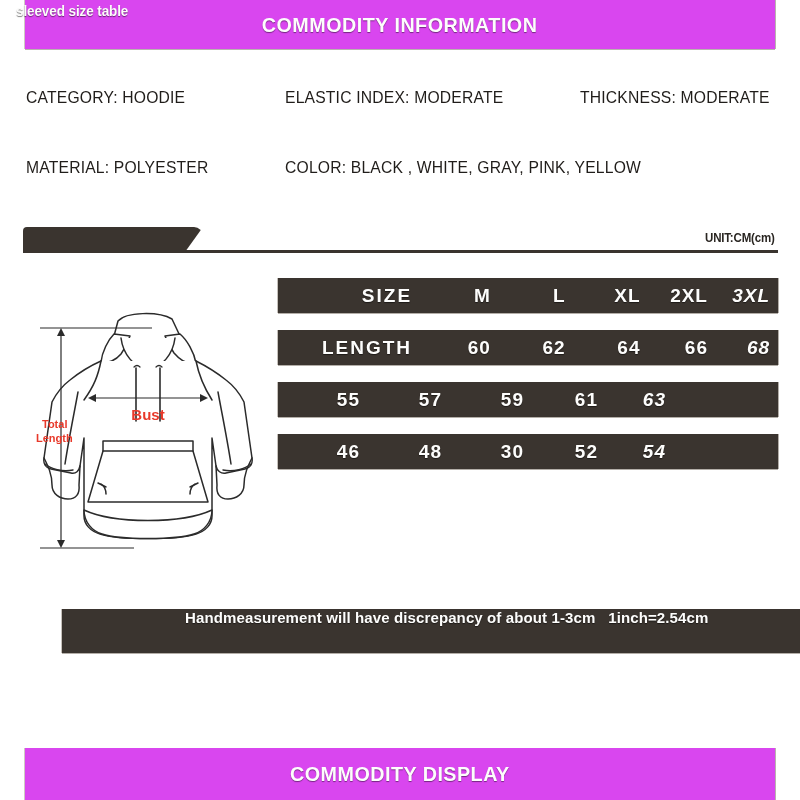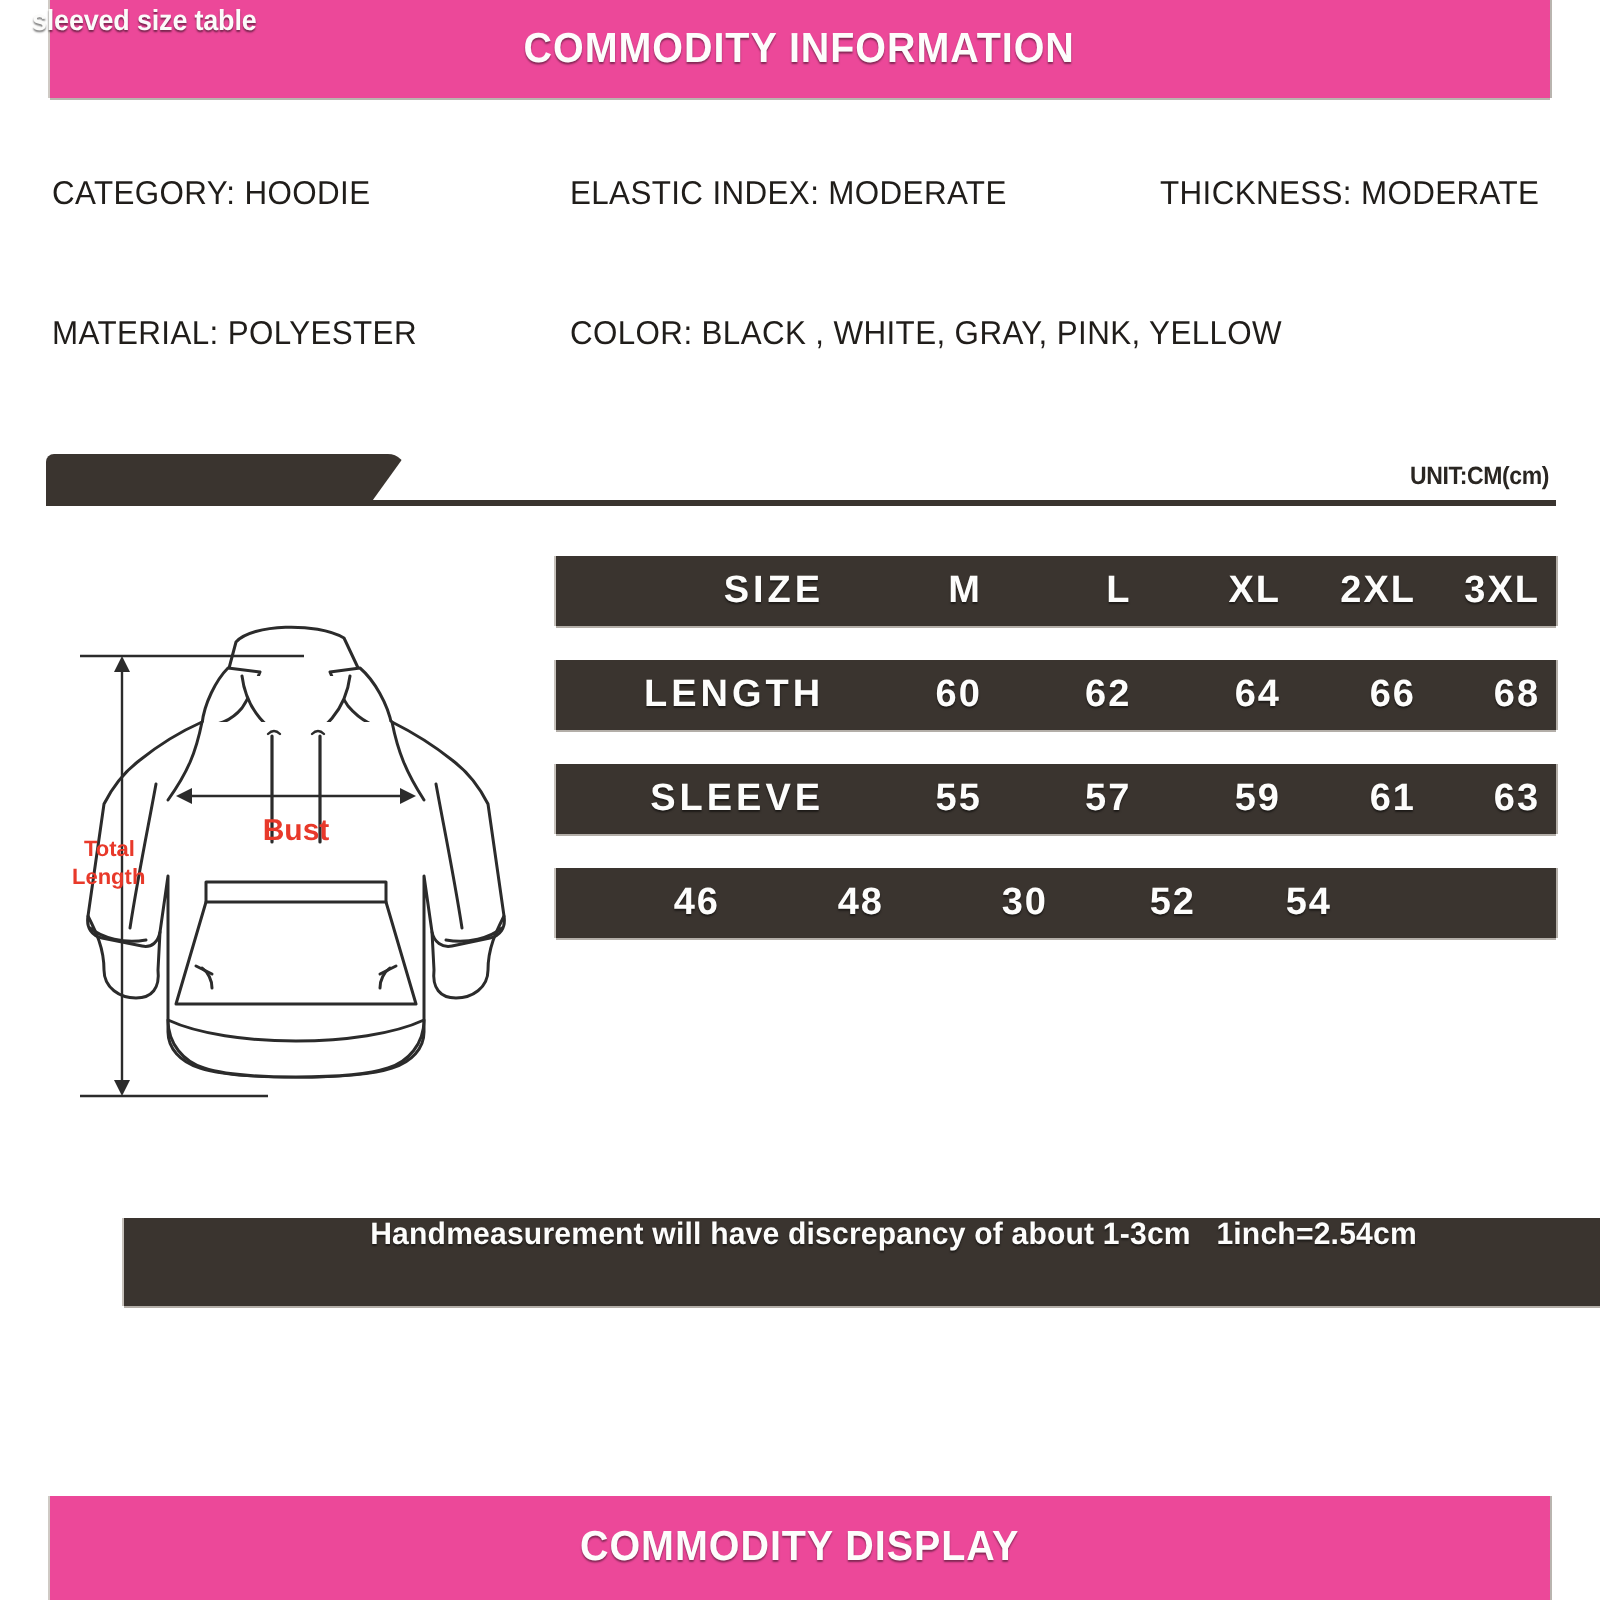--- a/index.html
+++ b/index.html
@@ -13,21 +13,21 @@
     position: relative;
     overflow: hidden;
     font-family: "Liberation Sans", sans-serif;
     color: #231f1c;
     -webkit-font-smoothing: antialiased;
   }
 
   
   .banner {
     position: absolute;
-    background: #ec4899;
+    background: #d946ef;
     display: flex;
     align-items: center;
     justify-content: center;
     box-shadow: 0 1px 0 #b9b4ae, 1px 0 0 #b9b4ae, -1px 0 0 #cfcac4;
   }
   .banner-text {
     color: #fdfdfc;
     font-weight: bold;
     letter-spacing: .5px;
     text-shadow: 0 1px 1px rgba(0,0,0,.45);
@@ -138,21 +138,21 @@
     text-shadow: 0 1px 1px rgba(0,0,0,.5);
     text-align: right;
     letter-spacing: 1px;
     white-space: nowrap;
   }
   .cell-label { width: 147px; padding-right: 4px; letter-spacing: 2px; }
   .cell-v1 { width: 82px; }
   .cell-v2 { width: 82px; }
   .cell-v3 { width: 82px; }
   .cell-v4 { width: 74px; }
-  .cell-v5 { width: 68px; padding-right: 8px; }
+  .cell-v5 { width: 68px; padding-right: 8px; font-style: italic; }
 
   
   #disclaimer-bar {
     position: absolute;
     left: 62px;
     top: 609px;
     width: 770px;
     height: 44px;
     background: #3a342f;
     display: flex;
@@ -278,21 +278,20 @@
   <div class="trow">
     <div class="cell cell-label">LENGTH</div>
     <div class="cell cell-v1">60</div>
     <div class="cell cell-v2">62</div>
     <div class="cell cell-v3">64</div>
     <div class="cell cell-v4">66</div>
     <div class="cell cell-v5">68</div>
   </div>
 
   <div class="trow">
-    <div class="cell cell-label">SLEEVE</div>
     <div class="cell cell-v1">55</div>
     <div class="cell cell-v2">57</div>
     <div class="cell cell-v3">59</div>
     <div class="cell cell-v4">61</div>
     <div class="cell cell-v5">63</div>
   </div>
 
   <div class="trow">
     <div class="cell cell-v1">46</div>
     <div class="cell cell-v2">48</div>

